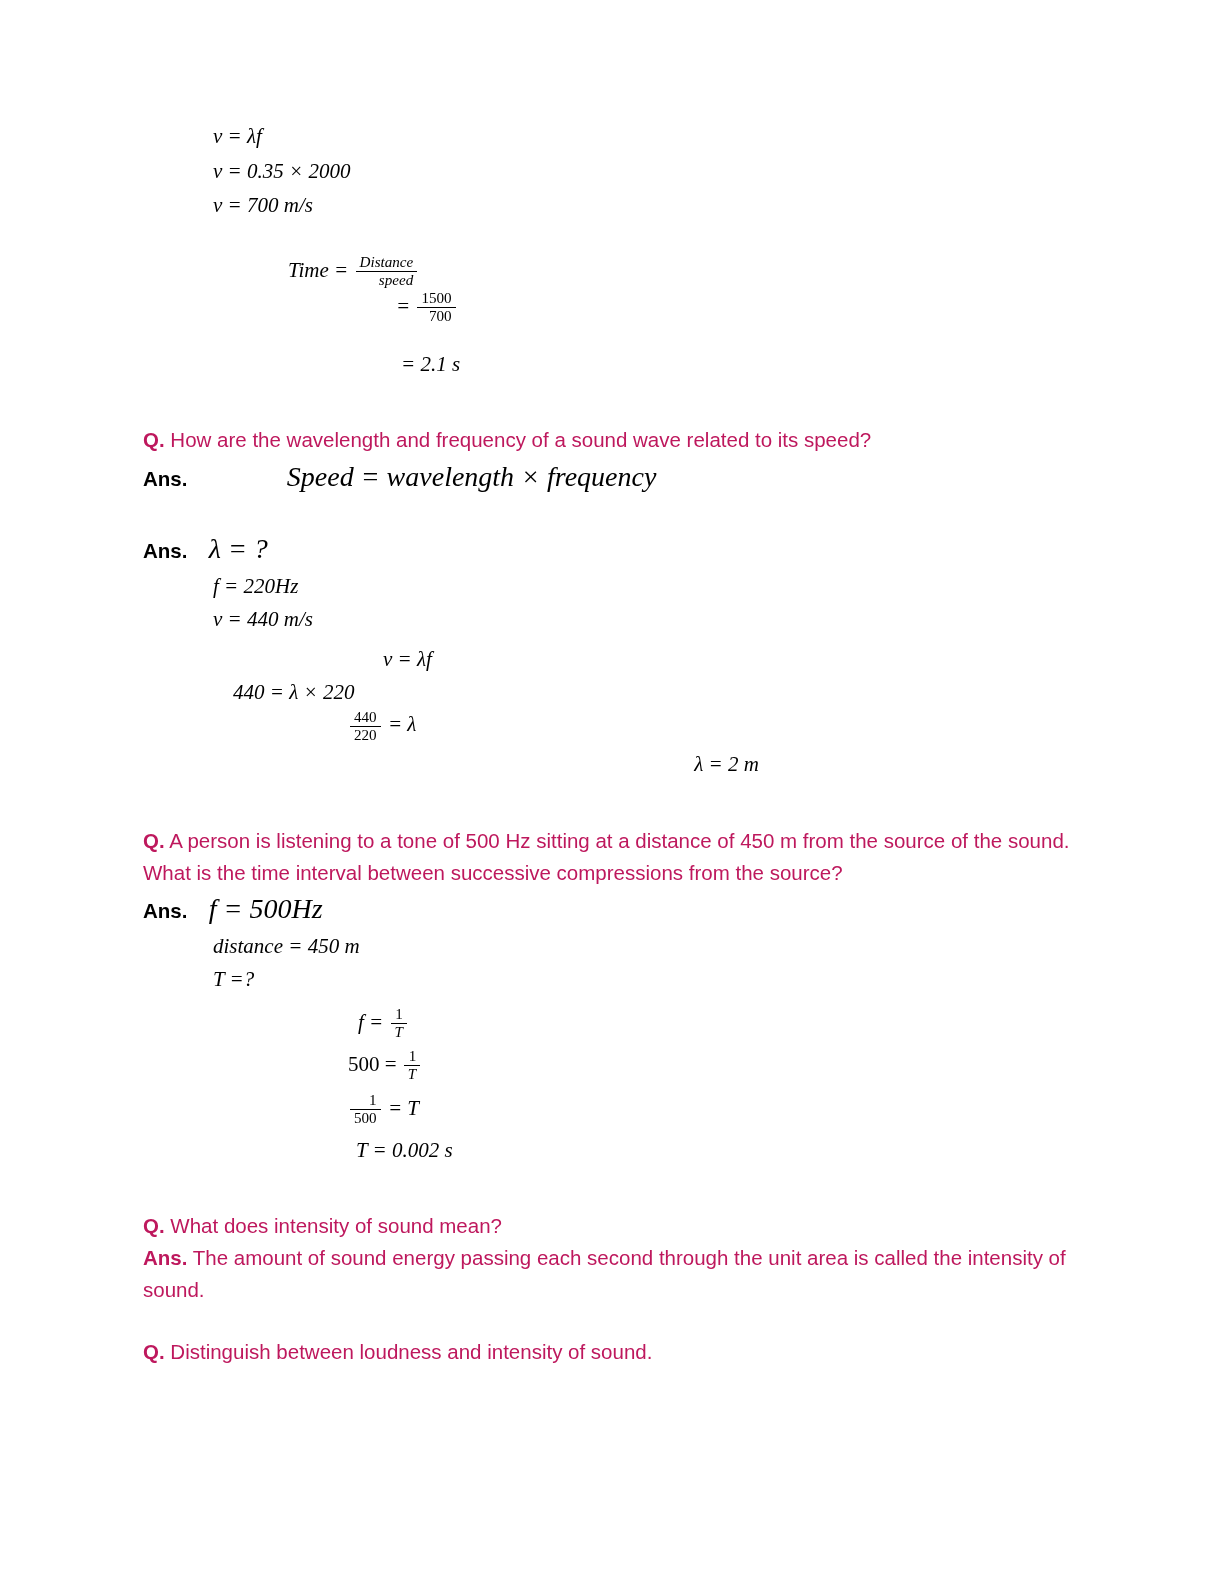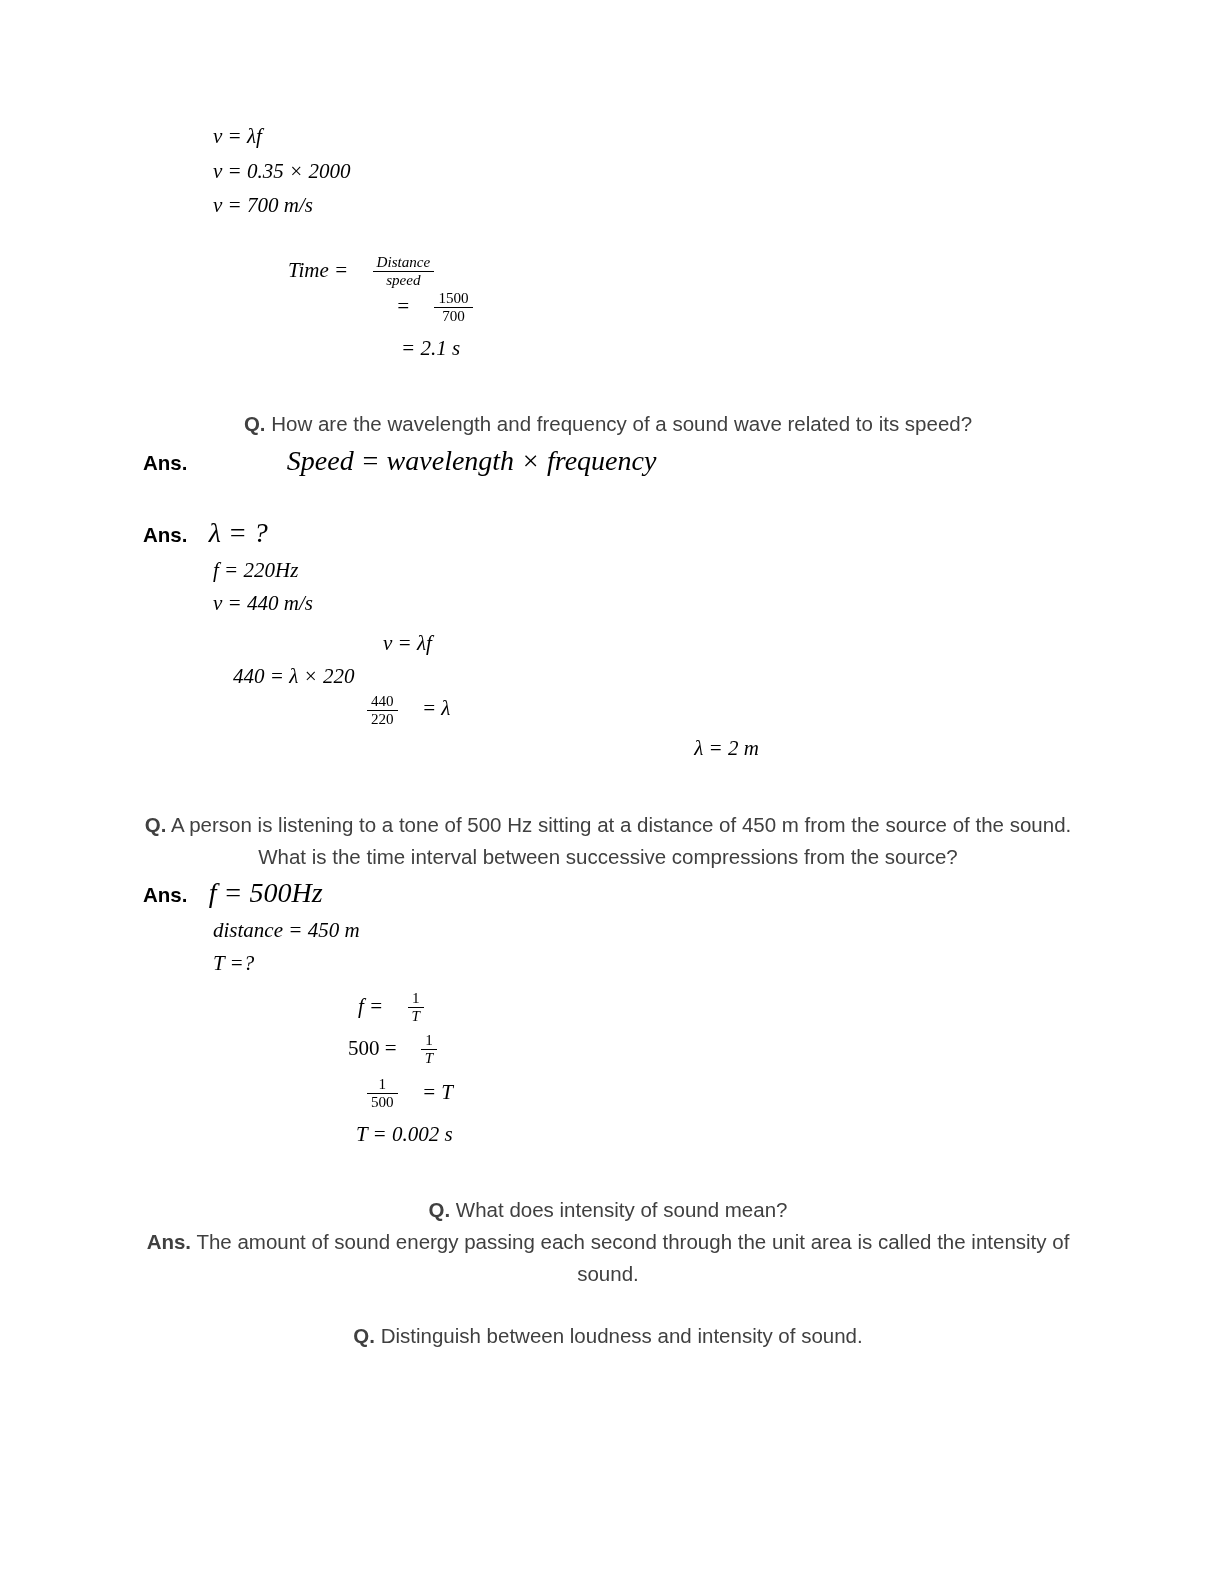--- a/index.html
+++ b/index.html
@@ -34,43 +34,42 @@
     font-family: "Liberation Serif", serif;
     font-style: italic;
     font-size: 21px;
     line-height: 1.55;
     white-space: nowrap;
   }
   .math .up { font-style: normal; }
   .frac {
     display: inline-block;
     vertical-align: middle;
-    text-align: center;
+    text-align: right;
     font-size: 0.72em;
     line-height: 1.15;
-    margin: 0 19px;
+    margin: 0 2px;
   }
   .frac .num { display: block; padding: 0 4px; border-bottom: 1px solid #000; }
   .frac .den { display: block; padding: 0 4px; }
 
   
   .block { margin: 0; }
   .eqline { margin: 0 0 2px 0; }
 
   .indent-1 { margin-left: 145px; }
   .indent-3 { margin-left: 70px; }
   .indent-4 { margin-left: 240px; }
   .gap-md { height: 30px; }
   .gap-lg { height: 44px; }
 
   .qa {
     font-size: 20.5px;
     line-height: 1.55;
-    color: #404040;
-    text-align: center;
+    color: #be185d;
   }
   .qa b { font-weight: bold; }
 
   .ansline {
     font-size: 20.5px;
     line-height: 1.5;
   }
   .ansline .lbl { font-weight: bold; }
   .ansline .mathinline {
     font-family: "Liberation Serif", serif;
@@ -100,21 +99,21 @@
           <span class="den">speed</span>
         </span>
       </div>
       <div class="math" style="margin-left:253px;">
         <span>=</span>
         <span class="frac">
           <span class="num up">1500</span>
           <span class="den up">700</span>
         </span>
       </div>
-      <div class="math" style="margin-left:258px; margin-top:6px;">=  2.1 s</div>
+      <div class="math" style="margin-left:258px; margin-top:22px;">=  2.1 s</div>
     </div>
 
     <div class="gap-lg"></div>
 
     <div class="block">
       <div class="qa">
         <b>Q.</b>
         <span>How are the wavelength and frequency of a sound wave related to its speed?</span>
       </div>
       <div class="ansline">

